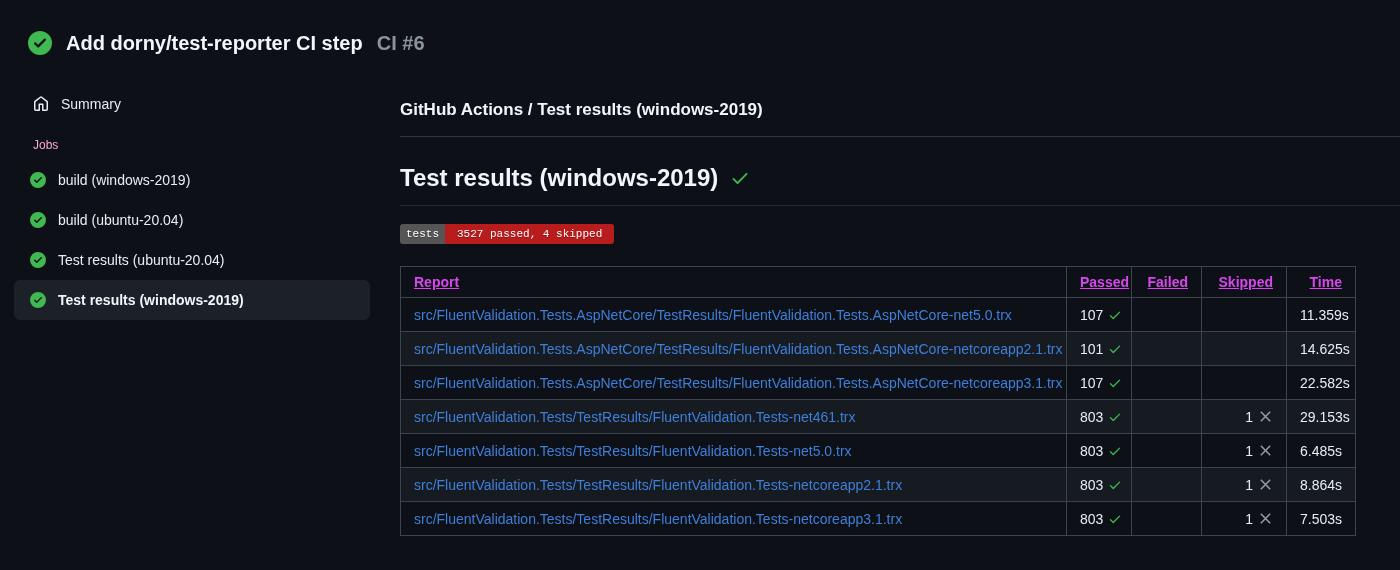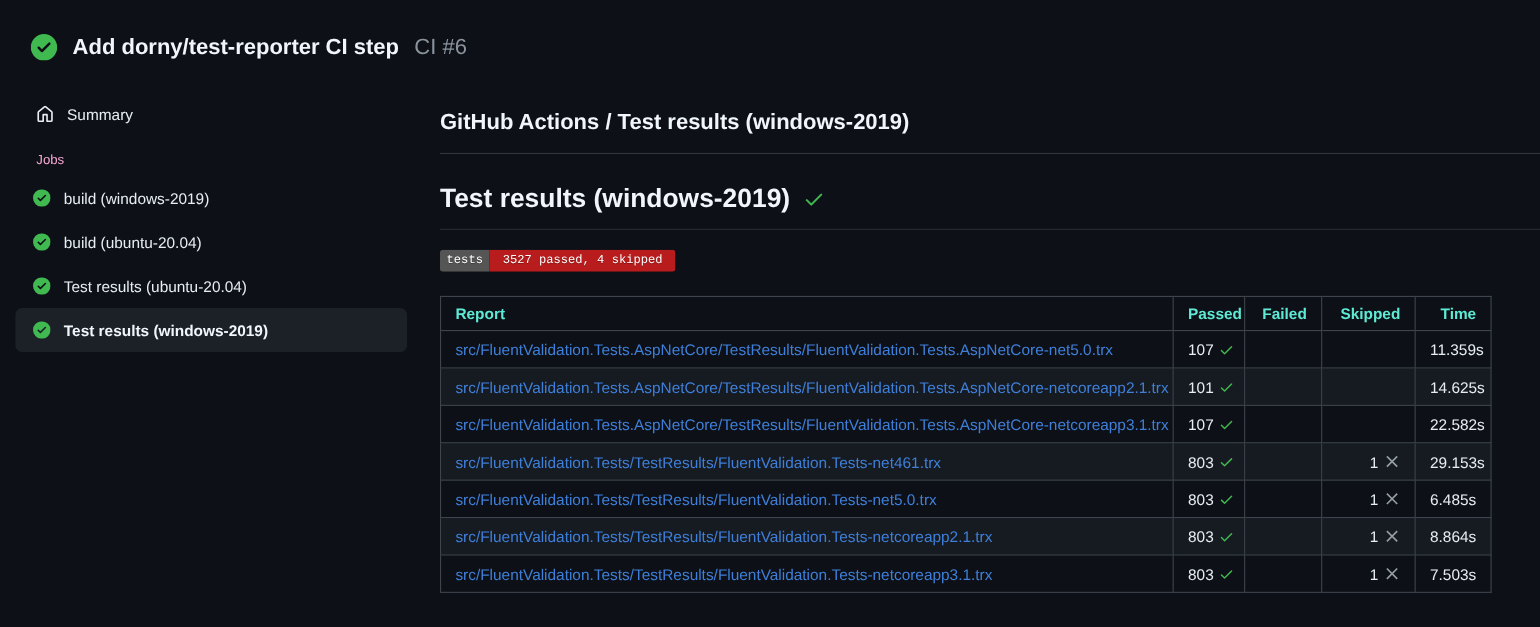--- a/index.html
+++ b/index.html
@@ -12,21 +12,21 @@
   }
   .app { width:1400px; height:499px; position:relative; }
 
   
   .run-header {
     display:flex; align-items:center; gap:14px;
     padding:28px 0 0 28px; height:58px;
   }
   .run-header .status-circle { width:24px; height:24px; flex:0 0 auto; }
   .run-title { font-size:20px; font-weight:700; color:#f0f6fc; white-space:nowrap; }
-  .run-number { font-size:20px; font-weight:400; color:#8b949e; }
+  .run-number { font-size:20px; font-weight:700; color:#8b949e; }
 
   .content { display:flex; margin-top:0; }
 
   
   .sidebar { width:390px; flex:0 0 390px; padding-top:28px; }
   .summary-row {
     display:flex; align-items:center; gap:12px;
     padding:10px 0 10px 33px; font-size:14px; color:#e6edf3; cursor:pointer;
   }
   .summary-row svg { width:16px; height:16px; fill:#e6edf3; }
@@ -37,21 +37,21 @@
   .job-item {
     display:flex; align-items:center; gap:12px;
     height:40px; margin:0 20px 0 14px; padding-left:16px;
     border-radius:6px; font-size:14px; color:#e6edf3; cursor:pointer;
   }
   .job-item.selected { background:#1c2128; font-weight:700; color:#f0f6fc; }
   .icon-check-circle { width:16px; height:16px; flex:0 0 auto; }
 
   
   .main { flex:1 1 auto; padding-left:10px; min-width:0; }
-  .breadcrumb { margin-top:42px; font-size:20px; font-weight:700; color:#f0f6fc; }
+  .breadcrumb { margin-top:42px; font-size:17px; font-weight:700; color:#f0f6fc; }
   .status-line { margin-top:7px; font-size:13px; color:#9198a1; }
   .divider { border:0; height:1px; background:#30363d; margin-top:16px; }
   .section-heading {
     margin-top:27px; display:flex; align-items:center; gap:12px;
     font-size:24px; font-weight:600; color:#f0f6fc;
   }
   .section-heading svg { width:20px; height:20px; fill:#3fb950; }
   .divider2 { border:0; height:1px; background:#262c36; margin-top:13px; }
 
   
@@ -66,21 +66,21 @@
   .badge .badge-value { background:#b91c1c; padding:0 12px; }
 
   
   table.results {
     margin-top:22px; border-collapse:collapse; width:955px;
     font-size:14px; table-layout:fixed;
   }
   .results th, .results td {
     border:1px solid #3d444d; padding:6px 13px; white-space:nowrap; overflow:hidden;
   }
-  .results th { height:31px; font-weight:700; color:#5eead4; }
+  .results th { height:31px; font-weight:700; color:#d946ef;text-decoration:underline; }
   .results td { height:34px; }
   .results tbody tr:nth-child(even) { background:#161b22; }
   .col-report { width:auto; text-align:left; }
   .col-num { text-align:right; }
   .results a { color:#3f7fd9; text-decoration:none; }
   .cell-flex { display:inline-flex; align-items:center; gap:5px; }
   .icon-check { width:14px; height:14px; fill:#3fb950; vertical-align:-2px; }
   .icon-x { width:15px; height:15px; stroke:#959da5; vertical-align:-2px; }
 </style>
 </head>

